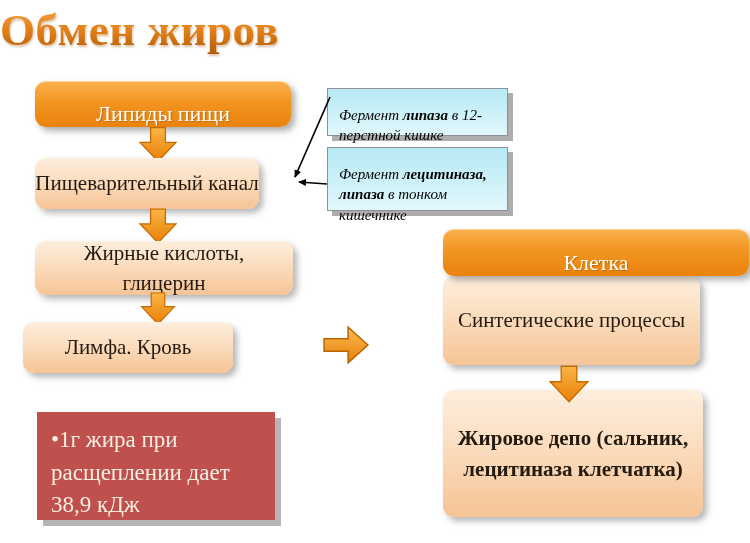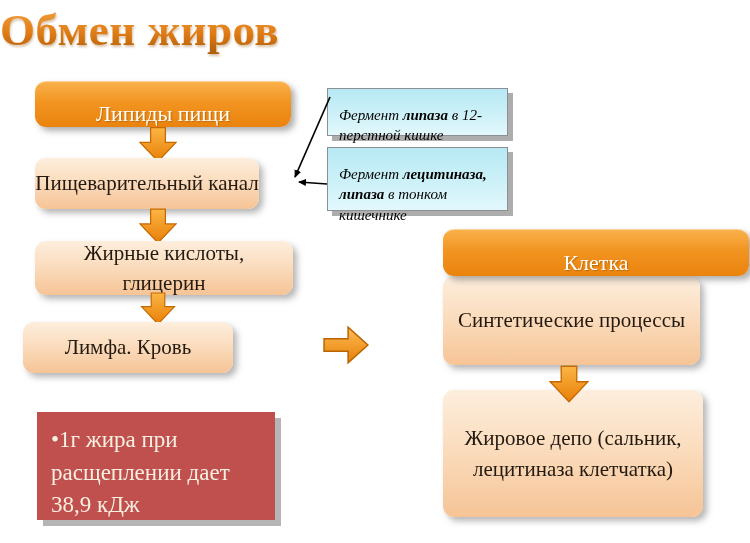--- a/index.html
+++ b/index.html
@@ -94,21 +94,21 @@
   
   .pos-lipids     { left: 35px;  top: 81px;  width: 256px; height: 46px; }
   .pos-digestive  { left: 35px;  top: 158px; width: 224px; height: 51px; }
   .pos-fatty      { left: 35px;  top: 241px; width: 258px; height: 54px; }
   .pos-lymph      { left: 23px;  top: 322px; width: 210px; height: 51px; }
   .pos-note       { left: 37px;  top: 412px; width: 238px; height: 108px; }
   .pos-callout1   { left: 327px; top: 88px;  width: 181px; height: 48px; }
   .pos-callout2   { left: 327px; top: 147px; width: 181px; height: 64px; }
   .pos-cell       { left: 443px; top: 229px; width: 306px; height: 47px; z-index: 3; }
   .pos-synthetic  { left: 443px; top: 276px; width: 257px; height: 89px; z-index: 2; }
-  .pos-depot      { left: 443px; top: 390px; width: 260px; height: 127px; z-index: 1; }
+  .pos-depot      { left: 443px; top: 390px; width: 260px; height: 127px; z-index: 1; font-weight: bold; }
   .pos-arr1       { left: 139px; top: 126px; }
   .pos-arr2       { left: 139px; top: 208px; }
   .pos-arr3       { left: 139px; top: 292px; }
   .pos-arr4       { left: 549px; top: 364px; z-index: 4; }
   .pos-arr-right  { left: 323px; top: 324px; }
 </style>
 </head>
 <body>
 
 <div class="slide">

